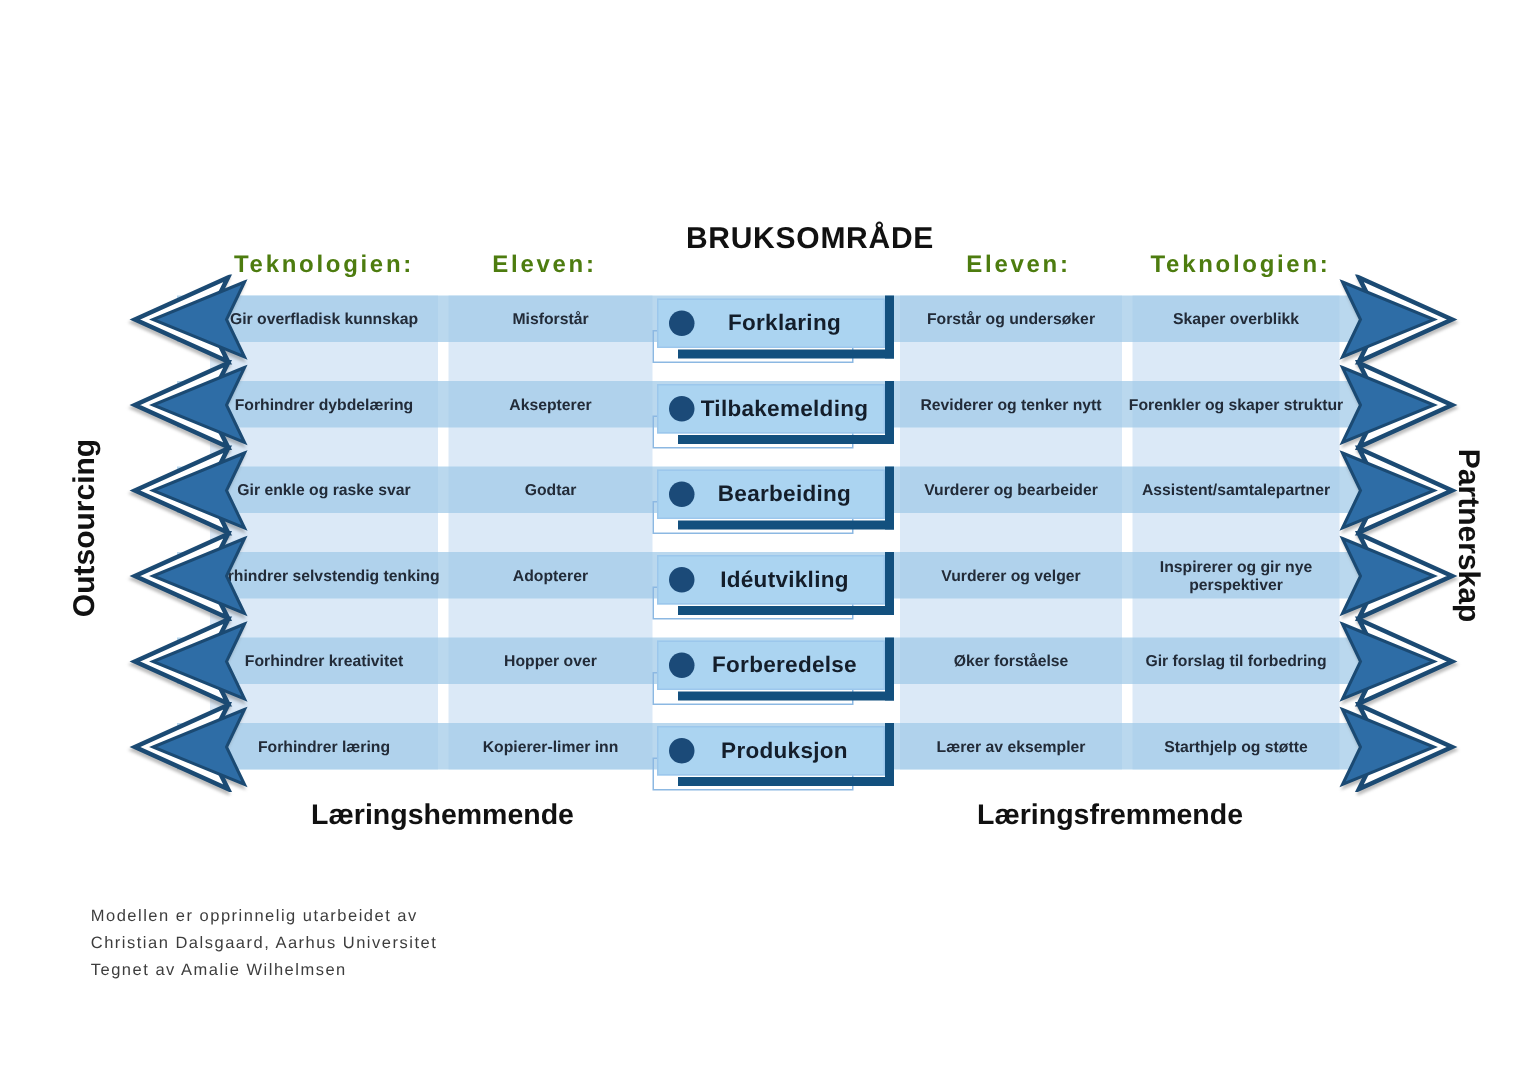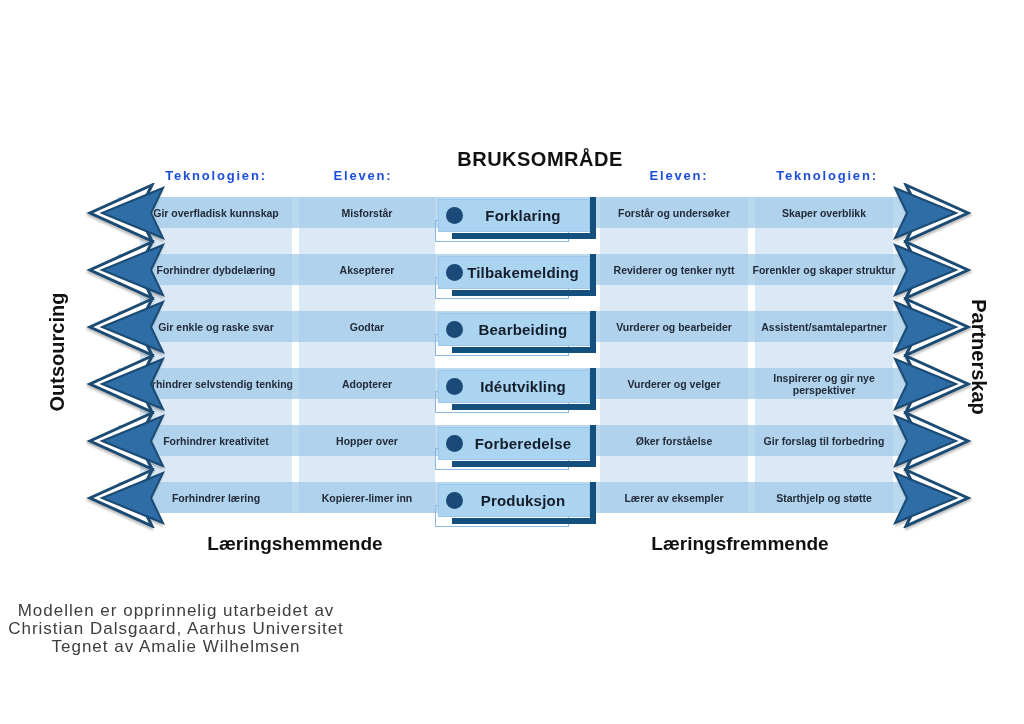--- a/index.html
+++ b/index.html
@@ -8,21 +8,21 @@
     font-family:"Liberation Sans","DejaVu Sans",sans-serif;color:#1c2430;
   }
   .canvas{position:absolute;inset:0;}
 
   .title{
     position:absolute;left:520px;top:148px;transform:translateX(-50%);
     font-size:20px;font-weight:800;letter-spacing:.5px;color:#111;white-space:nowrap;margin-left:20px;
   }
   .colhead{
     position:absolute;top:168px;transform:translateX(-50%);
-    font-size:13px;font-weight:700;letter-spacing:1.8px;color:#1d4ed8;white-space:nowrap;
+    font-size:16px;font-weight:700;letter-spacing:1.8px;color:#4d7c0f;white-space:nowrap;
   }
   .colhead.h1{left:216px;} .colhead.h2{left:363px;} .colhead.h3{left:679px;} .colhead.h4{left:827px;}
 
   .strip{
     position:absolute;top:197px;height:316px;background:var(--strip,#dbe9f7);z-index:1;
   }
   .strip.s1{left:140px;width:152px;} .strip.s2{left:299px;width:136px;}
   .strip.s4{left:600px;width:148px;} .strip.s5{left:755px;width:138px;}
 
   .row{
@@ -64,21 +64,21 @@
   .axis-label.right{left:978px;top:357px;transform:translate(-50%,-50%) rotate(90deg);}
 
   .bottom-label{
     position:absolute;top:533px;transform:translateX(-50%);
     font-size:19px;font-weight:800;color:#111;white-space:nowrap;
   }
   .bottom-label.bl{left:295px;} .bottom-label.br{left:740px;}
 
   .footer{
     position:absolute;left:176px;top:602px;transform:translateX(-50%);
-    text-align:center;font-size:17px;letter-spacing:1px;color:#3d3d3d;line-height:18px;white-space:nowrap;
+    font-size:11px;letter-spacing:1px;color:#3d3d3d;line-height:18px;white-space:nowrap;
   }
   .footer span{display:block;}
 </style>
 </head>
 <body>
 
 <div class="canvas">
 
   <div class="title">BRUKSOMRÅDE</div>
 

